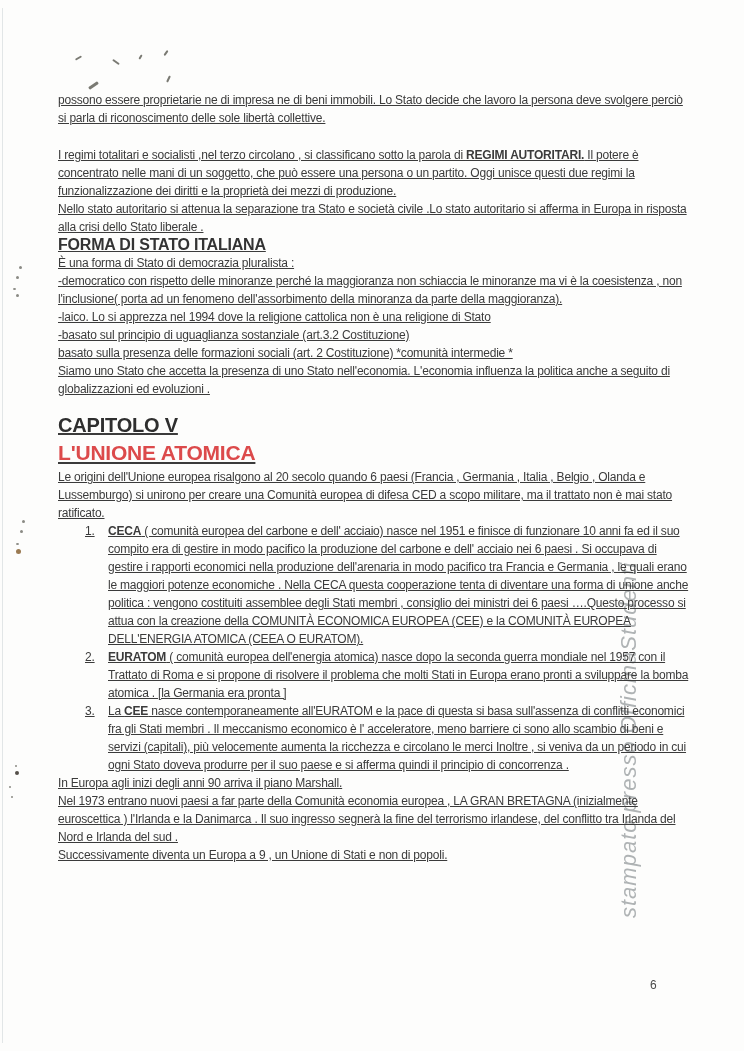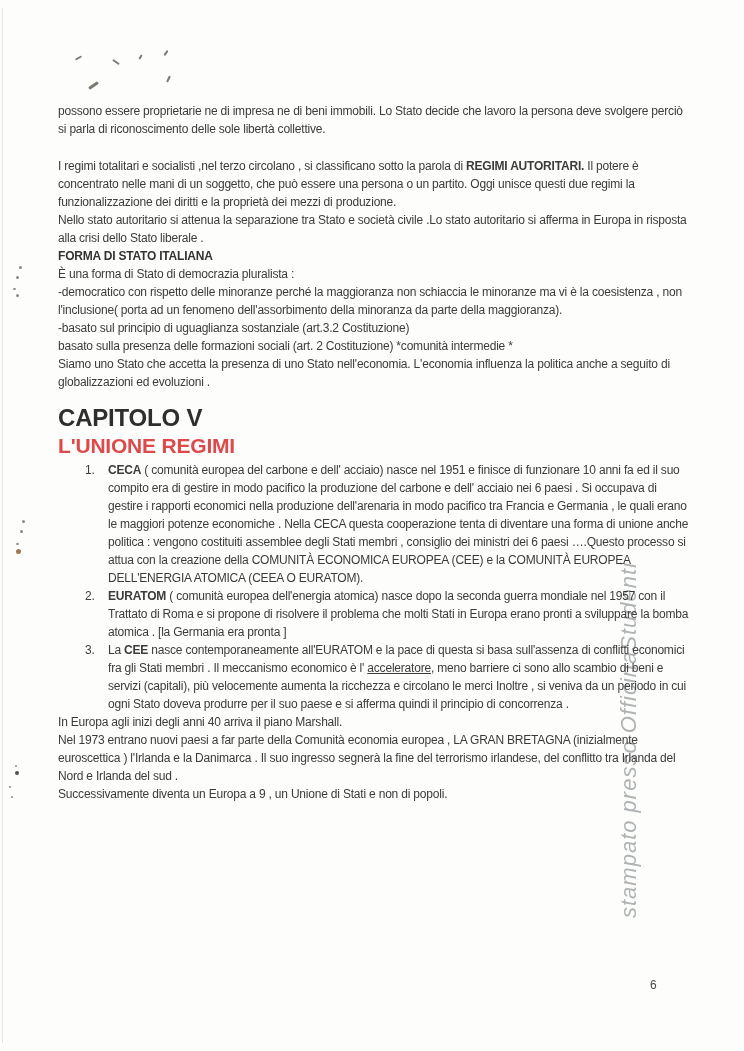--- a/index.html
+++ b/index.html
@@ -7,29 +7,29 @@
     position:relative;
     width:744px; height:1051px;
     margin:0 auto;
     background:#fdfdfc;
     overflow:hidden;
     font-family:"Liberation Sans", sans-serif;
     font-size:12px; line-height:18px;
     letter-spacing:-0.2px;
     color:#3b3b3b;
   }
-  .content { position:absolute; left:58px; top:102px; width:634px; }
+  .content { position:absolute; left:58px; top:91px; width:634px;text-decoration:underline; }
   p { margin:0; }
   .gap-lg { margin-top:19px; }
   .gap-md { margin-top:13px; }
   .b { font-weight:bold; }
   .u { text-decoration:underline; }
-  .section-heading { margin:0; font-size:12px; font-weight:bold; color:#333; }
+  .section-heading { margin:0; font-size:16px; font-weight:bold; color:#333; }
   .chapter-kicker {
-    margin:15px 0 0; font-size:24px; line-height:24px;
+    margin:15px 0 0; font-size:20px; line-height:24px;
     font-weight:bold; color:#2e2e2e;
   }
   .chapter-title {
     margin:3px 0 2px; font-size:21px; line-height:26px;
     font-weight:bold; color:#dc4a4b;
   }
   .numbered-list { margin-top:0; }
   .li { display:flex; margin:0 0 0 27px; }
   .li .num { flex:none; width:23px; }
   .li .txt { flex:1; }
@@ -82,44 +82,46 @@
   <div class="content">
 
     <p>possono essere proprietarie ne di impresa ne di beni immobili. Lo Stato decide che lavoro la persona deve svolgere perciò si parla di riconoscimento delle sole libertà collettive.</p>
 
     <p class="gap-lg"><span>I regimi totalitari e socialisti ,nel terzo circolano , si classificano sotto la parola di </span><span class="b">REGIMI AUTORITARI.</span><span> Il potere è concentrato nelle mani di un soggetto, che può essere una persona o un partito. Oggi unisce questi due regimi la funzionalizzazione dei diritti e la proprietà dei mezzi di produzione.</span></p>
     <p>Nello stato autoritario si attenua la separazione  tra Stato e società civile .Lo stato autoritario si afferma in Europa in risposta alla crisi dello Stato liberale .</p>
 
     <p class="section-heading gap-md">FORMA DI STATO ITALIANA</p>
     <p>È una forma di Stato di democrazia pluralista :</p>
     <p>-democratico con rispetto delle minoranze perché la maggioranza non schiaccia le minoranze ma vi è la coesistenza , non l'inclusione( porta ad un fenomeno dell'assorbimento della minoranza da parte della maggioranza).</p>
+    <p>-laico. Lo si apprezza nel 1994 dove la religione cattolica non è una religione di Stato</p>
     <p>-basato sul principio di uguaglianza sostanziale (art.3.2 Costituzione)</p>
     <p> basato sulla presenza delle formazioni sociali (art. 2 Costituzione) *comunità intermedie *</p>
     <p>Siamo uno Stato che accetta la presenza di uno Stato nell'economia. L'economia influenza la politica anche a seguito di globalizzazioni ed evoluzioni .</p>
 
     <p class="chapter-kicker">CAPITOLO V</p>
-    <p class="chapter-title">L'UNIONE REGIMI</p>
+    <p class="chapter-title">L'UNIONE ATOMICA</p>
 
+    <p>Le origini dell'Unione europea risalgono al 20 secolo quando 6 paesi (Francia , Germania , Italia , Belgio , Olanda e Lussemburgo) si unirono per creare una Comunità europea di difesa CED a scopo militare, ma il trattato non è mai stato ratificato.</p>
 
     <div class="numbered-list">
       <div class="li">
         <span class="num">1.</span>
         <span class="txt"><span class="b">CECA</span><span> ( comunità europea del carbone e dell' acciaio) nasce nel 1951 e finisce di funzionare 10 anni fa ed il suo compito era di gestire in modo pacifico la produzione del carbone e dell' acciaio nei 6 paesi . Si occupava di gestire  i rapporti economici nella produzione dell'arenaria in modo pacifico tra Francia e Germania , le quali erano le maggiori potenze economiche . Nella CECA questa cooperazione tenta di diventare  una forma di unione anche politica : vengono costituiti assemblee degli Stati membri , consiglio dei ministri  dei 6 paesi ….Questo processo si attua con la creazione della COMUNITÀ ECONOMICA EUROPEA (CEE) e la COMUNITÀ EUROPEA DELL'ENERGIA ATOMICA (CEEA O EURATOM).</span></span>
       </div>
       <div class="li">
         <span class="num">2.</span>
         <span class="txt"><span class="b">EURATOM</span><span>  ( comunità europea dell'energia atomica) nasce  dopo la seconda guerra mondiale nel 1957 con il Trattato di Roma e si propone di risolvere il problema che molti Stati in Europa erano pronti a sviluppare la bomba atomica . [la Germania era pronta ]</span></span>
       </div>
       <div class="li">
         <span class="num">3.</span>
         <span class="txt"><span>La </span><span class="b">CEE</span><span> nasce contemporaneamente all'EURATOM e la pace di questa si basa sull'assenza di conflitti economici fra gli Stati membri . Il meccanismo economico è l' </span><span class="u">acceleratore,</span><span>  meno barriere ci sono allo scambio di beni e servizi (capitali), più velocemente aumenta la ricchezza e circolano le merci Inoltre , si veniva da un periodo in cui ogni Stato doveva produrre per il suo paese e si afferma quindi il principio di concorrenza .</span></span>
       </div>
     </div>
 
-    <p>In Europa agli inizi degli anni 40 arriva il piano Marshall.</p>
+    <p>In Europa agli inizi degli anni 90 arriva il piano Marshall.</p>
     <p>Nel 1973 entrano nuovi paesi a far parte della Comunità economia europea , LA GRAN BRETAGNA (inizialmente  euroscettica ) l'Irlanda e la Danimarca . Il suo ingresso segnerà la fine del terrorismo irlandese, del conflitto tra Irlanda del Nord e Irlanda del sud .</p>
     <p>Successivamente diventa un Europa a 9 , un Unione di Stati e non di popoli.</p>
 
   </div>
 
   <div class="page-number">6</div>
 
 </div>
 
 </body></html>

